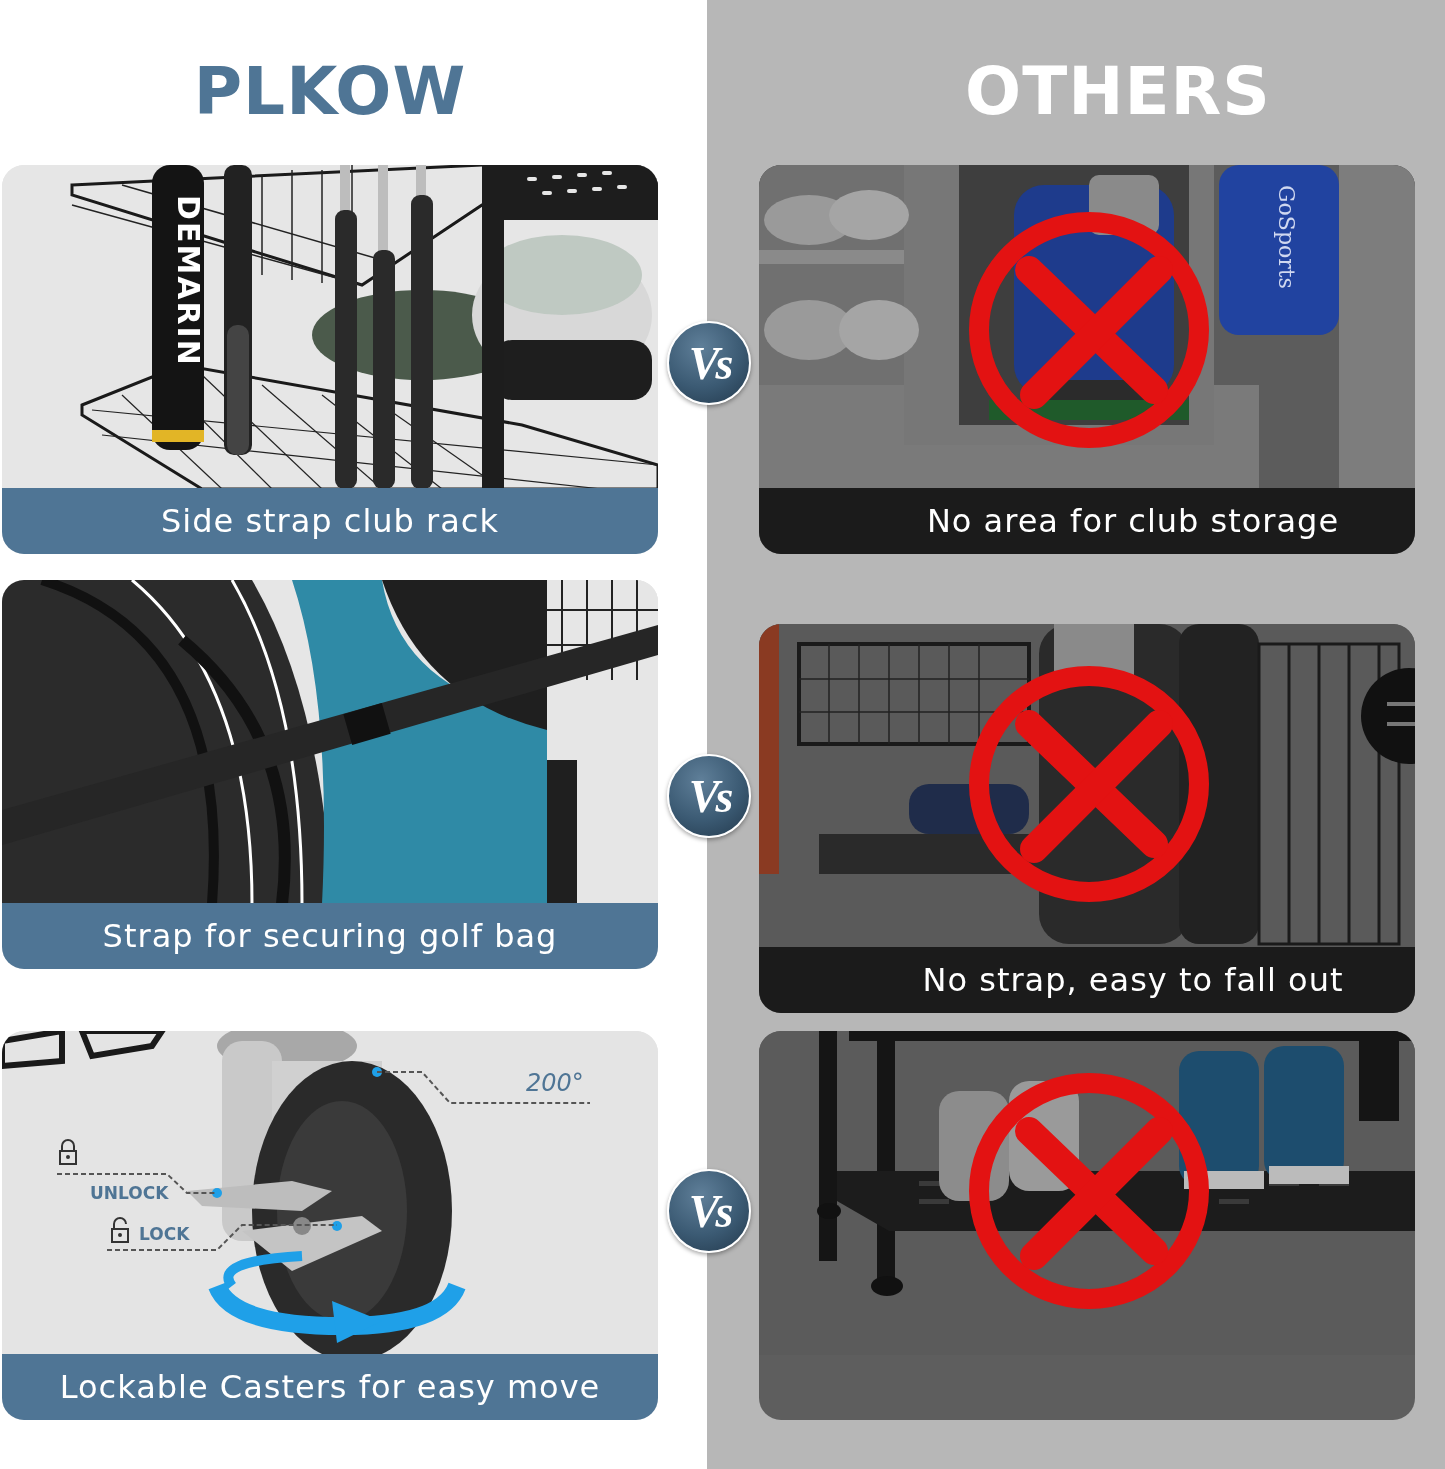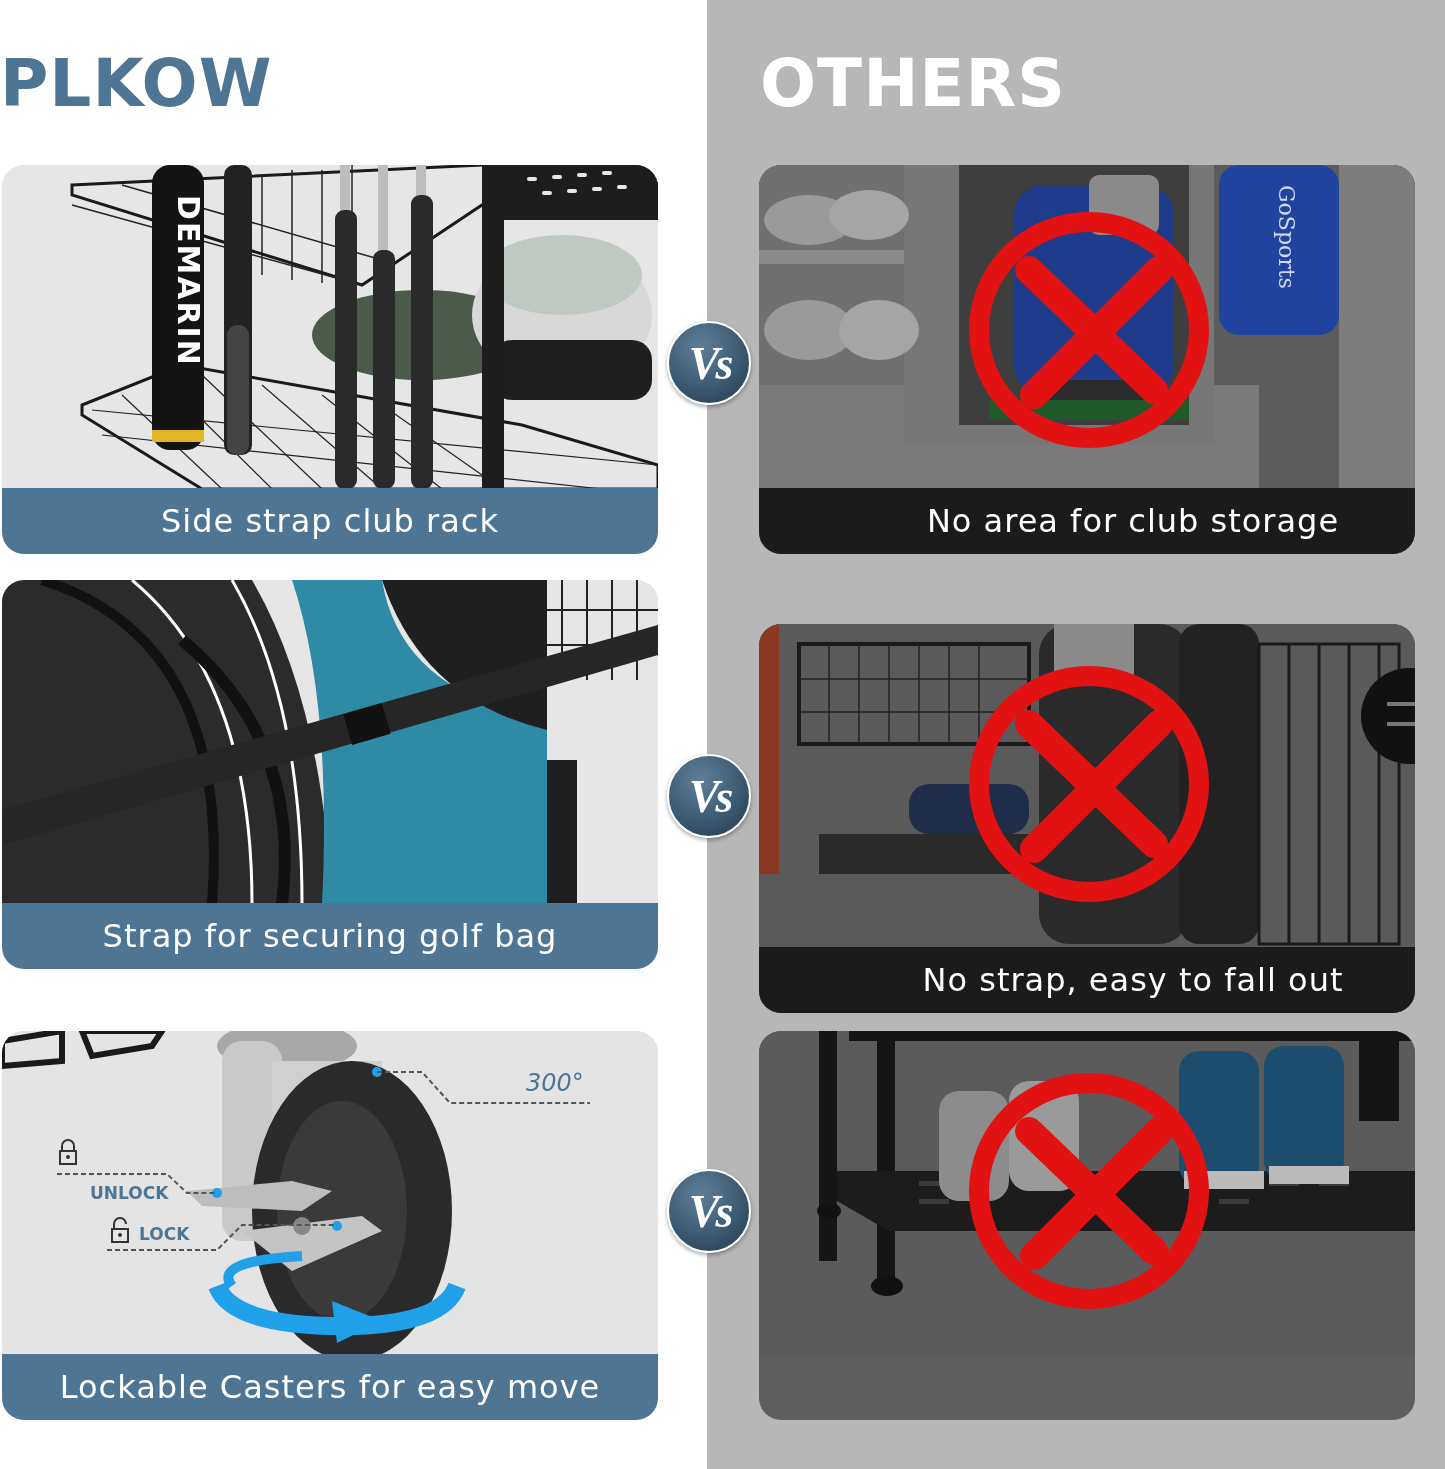--- a/index.html
+++ b/index.html
@@ -3,23 +3,23 @@
 <meta charset="utf-8">
 <style>
   html, body { margin:0; padding:0; }
   body {
     width:1445px; height:1469px; position:relative; overflow:hidden;
     background:#ffffff;
     font-family:"DejaVu Sans", sans-serif;
   }
   .right-bg { position:absolute; left:707px; top:0; width:738px; height:1469px; background:#b7b7b7; }
   .heading {
-    position:absolute; top:44px; height:80px; line-height:80px;
+    position:absolute; top:52px; height:80px; line-height:80px;
     font-family:"DejaVu Sans", sans-serif; font-weight:bold; font-size:66px;
-    letter-spacing:1px; 
+    letter-spacing:1px; text-align:center;
   }
   .heading.left { left:0; width:660px; color:#4f7595; }
   .heading.right { left:760px; width:716px; color:#ffffff; }
 
   .card {
     position:absolute; width:656px; height:389px; border-radius:22px; overflow:hidden;
   }
   .card .photo { position:absolute; left:0; top:0; width:100%; height:324px; overflow:hidden; }
   .card .caption {
     position:absolute; left:0; bottom:0; width:100%; height:66px;
@@ -255,21 +255,21 @@
       <circle cx="335" cy="195" r="5" fill="#1fa0e8"></circle>
 
       <path d="M375 41 L420 41 L448 72 L588 72" fill="none" stroke="#555" stroke-width="2" stroke-dasharray="5 3"></path>
       <path d="M55 143 L165 143 L185 162 L215 162" fill="none" stroke="#555" stroke-width="2" stroke-dasharray="5 3"></path>
       <path d="M105 219 L215 219 L240 194 L335 194" fill="none" stroke="#555" stroke-width="2" stroke-dasharray="5 3"></path>
 
       <path d="M230 255 Q210 230 300 225" fill="none" stroke="#1fa0e8" stroke-width="10"></path>
       <path d="M215 255 Q230 295 340 295 Q440 295 455 255" fill="none" stroke="#1fa0e8" stroke-width="18"></path>
       <polygon points="330,270 380,290 335,312" fill="#1fa0e8"></polygon>
     </svg>
-    <span class="label-small" style="left:524px; top:38px; font-size:24px; font-style:italic; font-weight:normal;">300°</span>
+    <span class="label-small" style="left:524px; top:38px; font-size:24px; font-style:italic; font-weight:normal;">200°</span>
     <svg style="position:absolute; left:56px; top:108px;" width="20" height="26" viewBox="0 0 20 26">
       <path d="M4 12 V7 a6 6 0 0 1 12 0 V12" fill="none" stroke="#333" stroke-width="2"></path>
       <rect x="2" y="12" width="16" height="13" fill="none" stroke="#333" stroke-width="2"></rect>
       <circle cx="10" cy="18" r="2" fill="#333"></circle>
     </svg>
     <span class="label-small" style="left:88px; top:112px; font-size:17px;margin-top:40px;">UNLOCK</span>
     <svg style="position:absolute; left:108px; top:186px;" width="20" height="26" viewBox="0 0 20 26">
       <path d="M4 12 V7 a6 6 0 0 1 12 0" fill="none" stroke="#333" stroke-width="2"></path>
       <rect x="2" y="12" width="16" height="13" fill="none" stroke="#333" stroke-width="2"></rect>
       <circle cx="10" cy="18" r="2" fill="#333"></circle>

